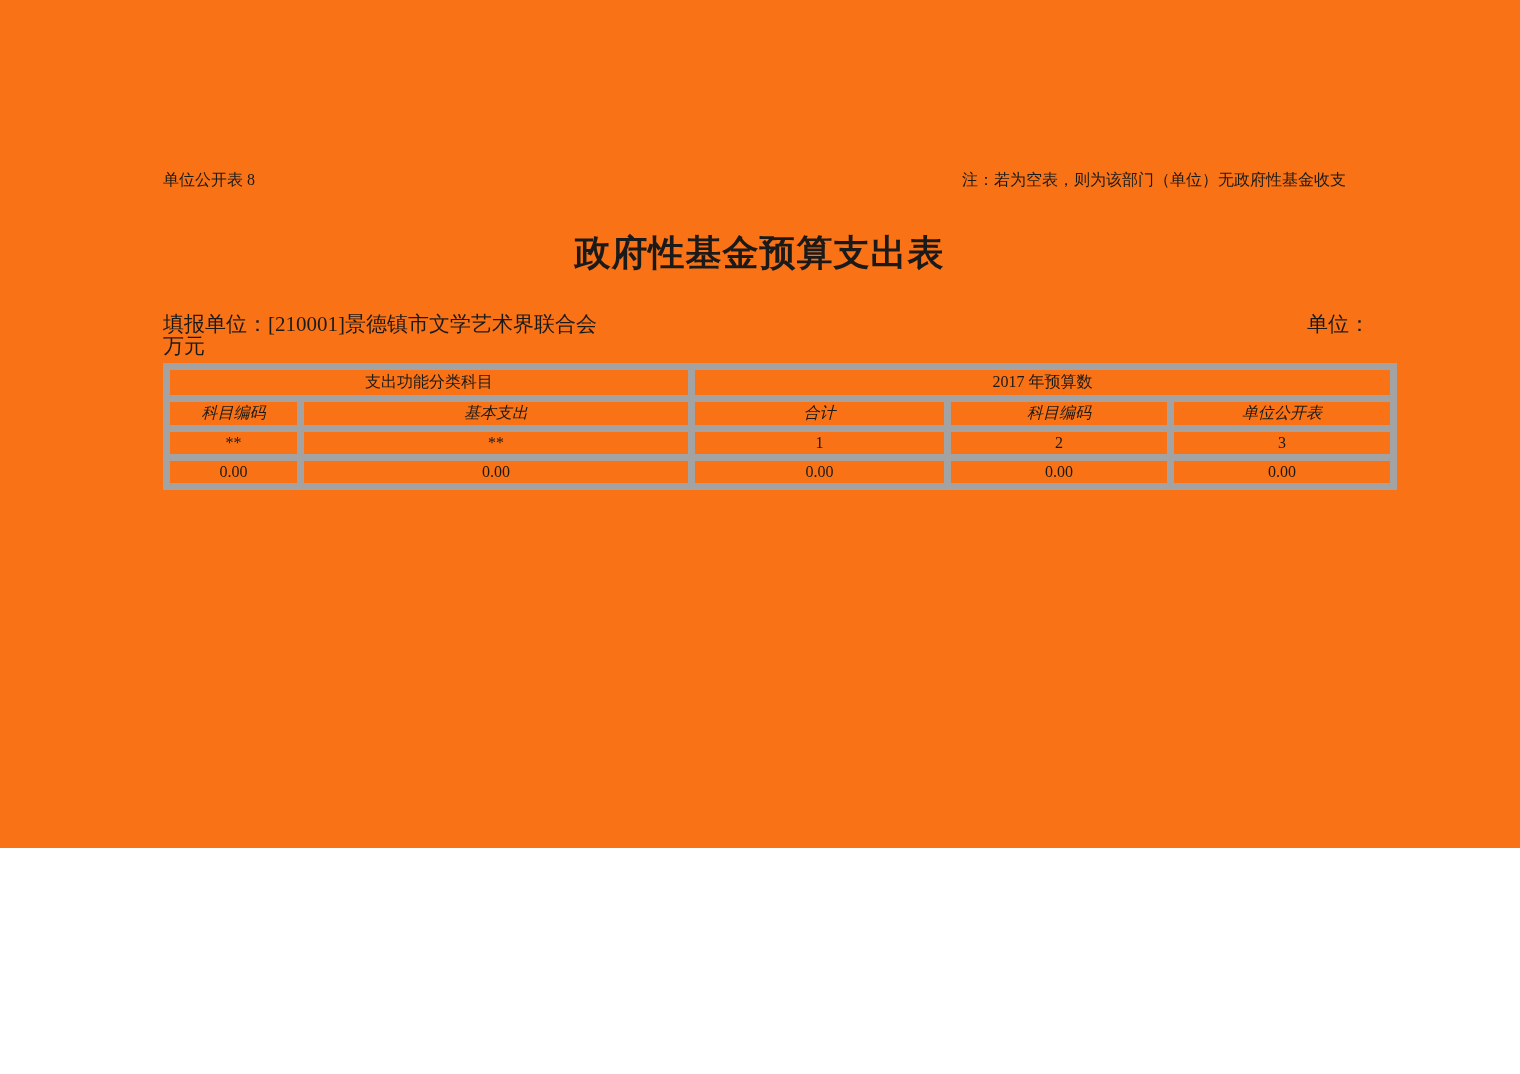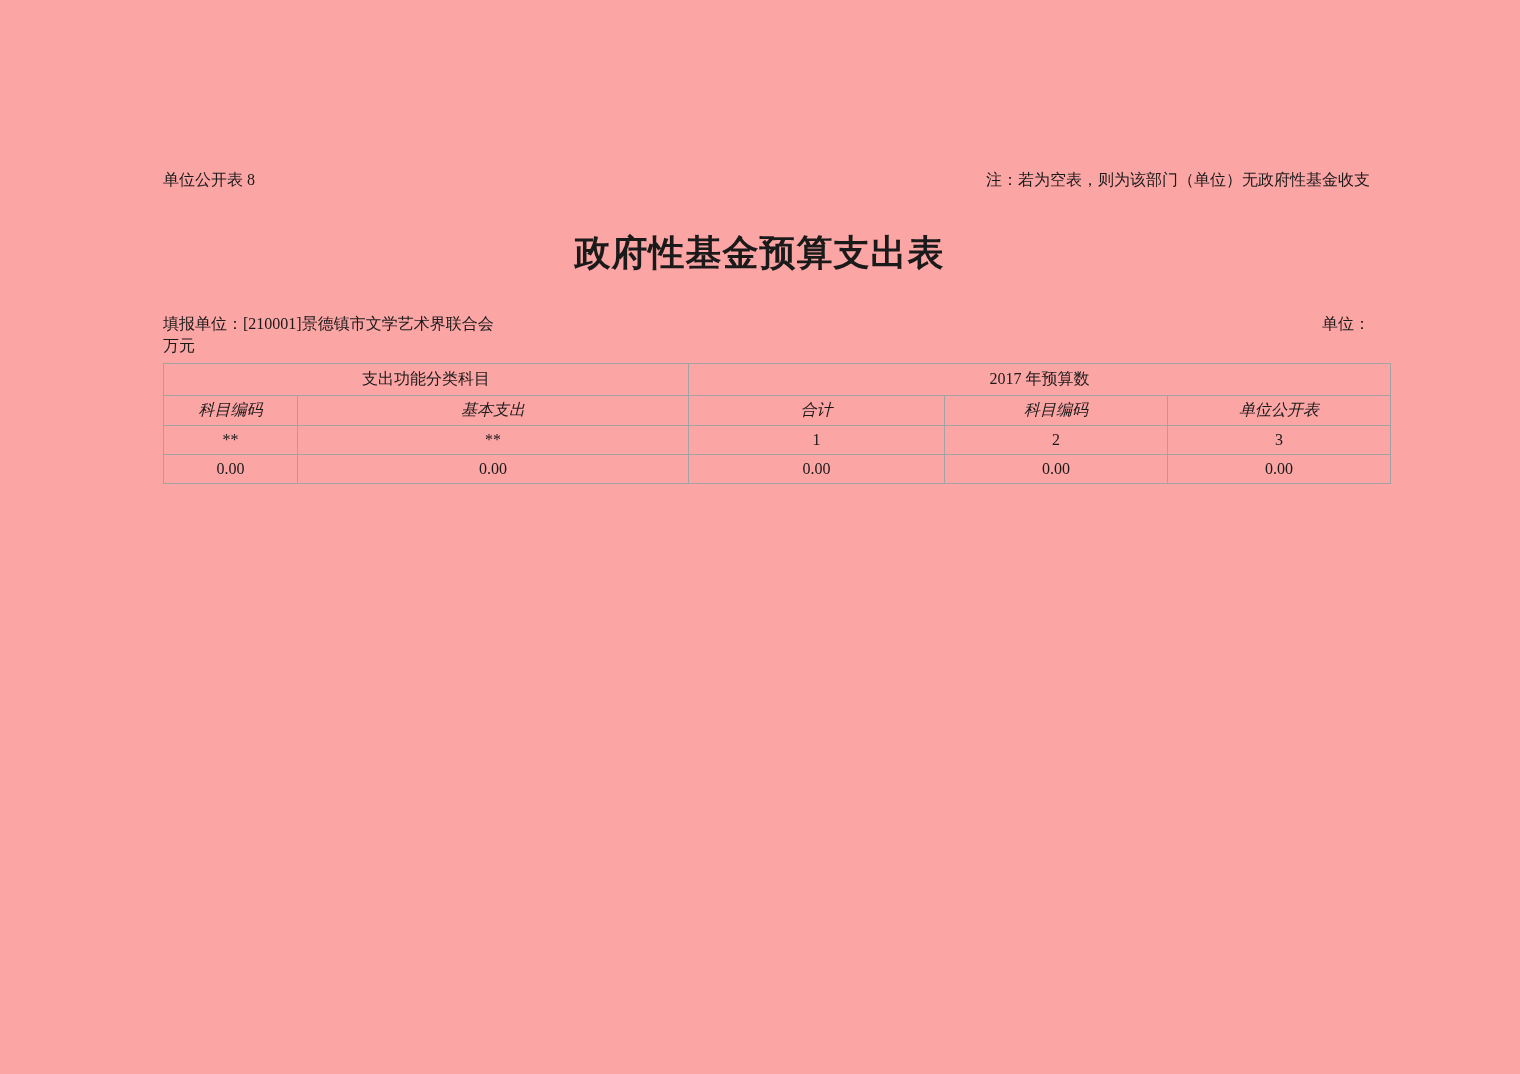--- a/index.html
+++ b/index.html
@@ -7,69 +7,69 @@
     width: 1520px;
     height: 1074px;
     background: #ffffff;
     font-family: "Liberation Serif", "DejaVu Serif", serif;
     color: #1a1a1a;
     overflow: hidden;
   }
   .page {
     position: relative;
     width: 1520px;
-    height: 1074px;
-    background: #fca5a5;
+    height: 848px;
+    background: #f97316;
   }
   .content {
     position: absolute;
     left: 163px;
     top: 0;
     width: 1227px;
   }
   .topline {
     padding-top: 171px;
     display: flex;
     justify-content: space-between;
     align-items: flex-start;
     font-size: 16px;
     line-height: 18px;
   }
   .topline .note {
-    margin-right: 20px;
+    margin-right: 44px;
   }
   .doc-title {
     margin-top: 40px;
     position: relative;
     left: -17px;
     text-align: center;
     font-size: 36px;
     font-weight: 700;
     letter-spacing: 1px;
   }
   .meta {
     margin-top: 35px;
-    font-size: 16px;
+    font-size: 21px;
     line-height: 22px;
   }
   .meta-line1 {
     display: flex;
     justify-content: space-between;
   }
   .meta-line1 .unit-label {
     margin-right: 20px;
   }
   table.budget-table {
     margin-top: 6px;
     width: 1227px;
     border-collapse: collapse;
     table-layout: fixed;
   }
   table.budget-table td {
-    border: 1px solid #a3a3a3;
+    border: 7px solid #a3a3a3;
     text-align: center;
     vertical-align: middle;
     font-size: 16px;
     font-weight: normal;
     padding: 0;
     height: 29px;
   }
   tr.group-row td { height: 32px; }
   tr.colhead-row td { height: 30px; font-style: italic; }
 </style>

